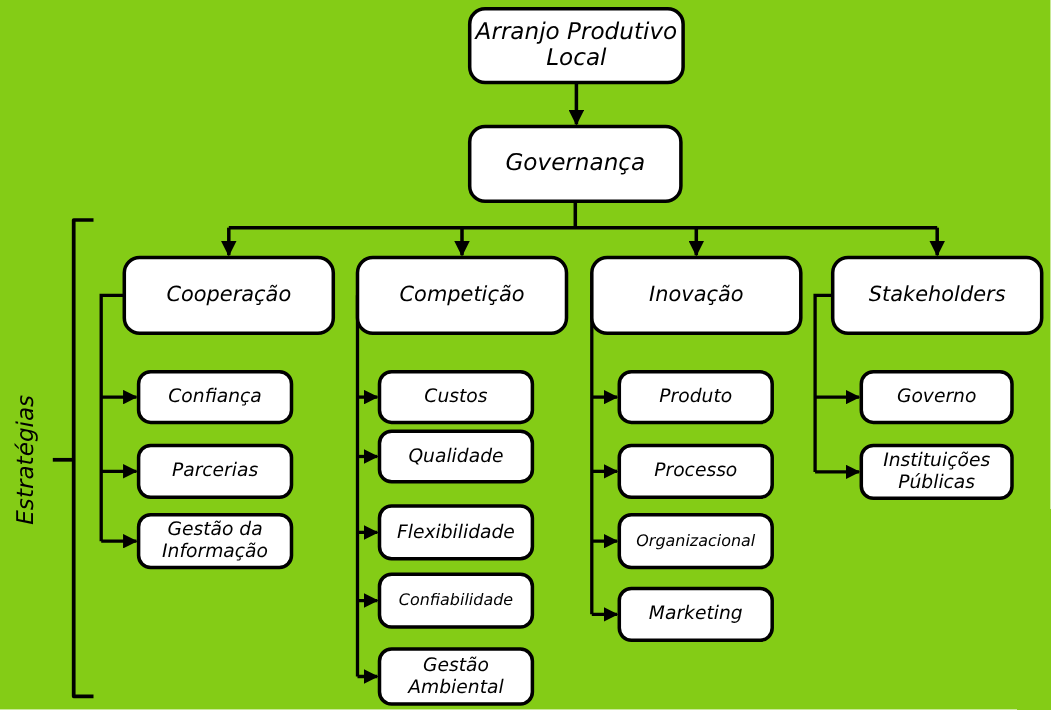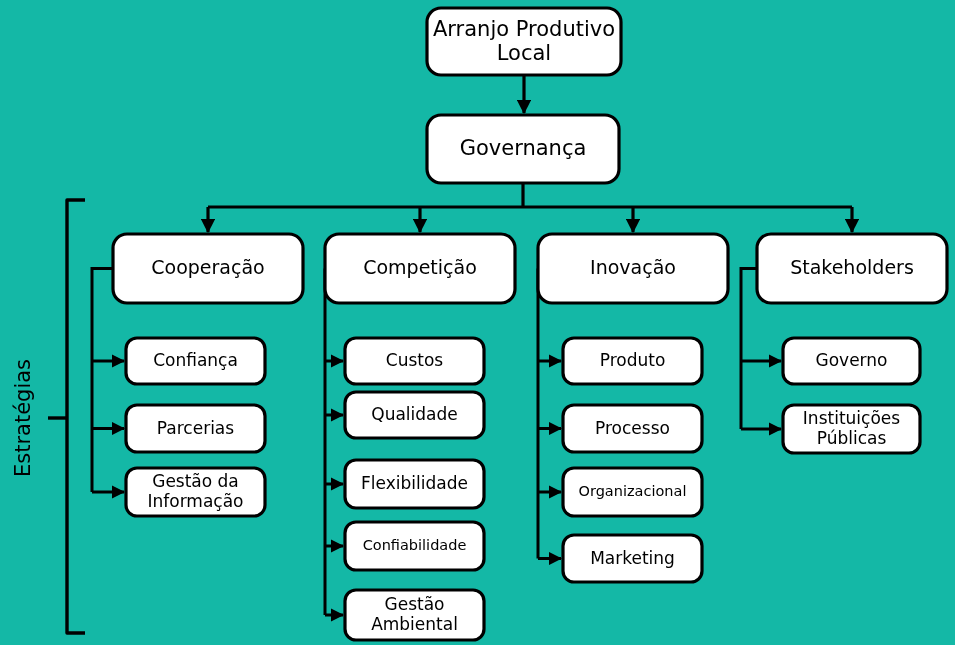--- a/index.html
+++ b/index.html
@@ -7,22 +7,23 @@
     padding: 0;
     background: #ffffff;
   }
   body {
     font-family: "DejaVu Sans", sans-serif;
   }
   #stage {
     position: relative;
     width: 955px;
     height: 645px;
-    background: #14b8a6;
+    background: #84cc16;
     overflow: hidden;
+    font-style: italic;
   }
   #diagram-svg {
     position: absolute;
     left: 0;
     top: 0;
     width: 955px;
     height: 645px;
   }
   .node-rect {
     fill: #ffffff;

